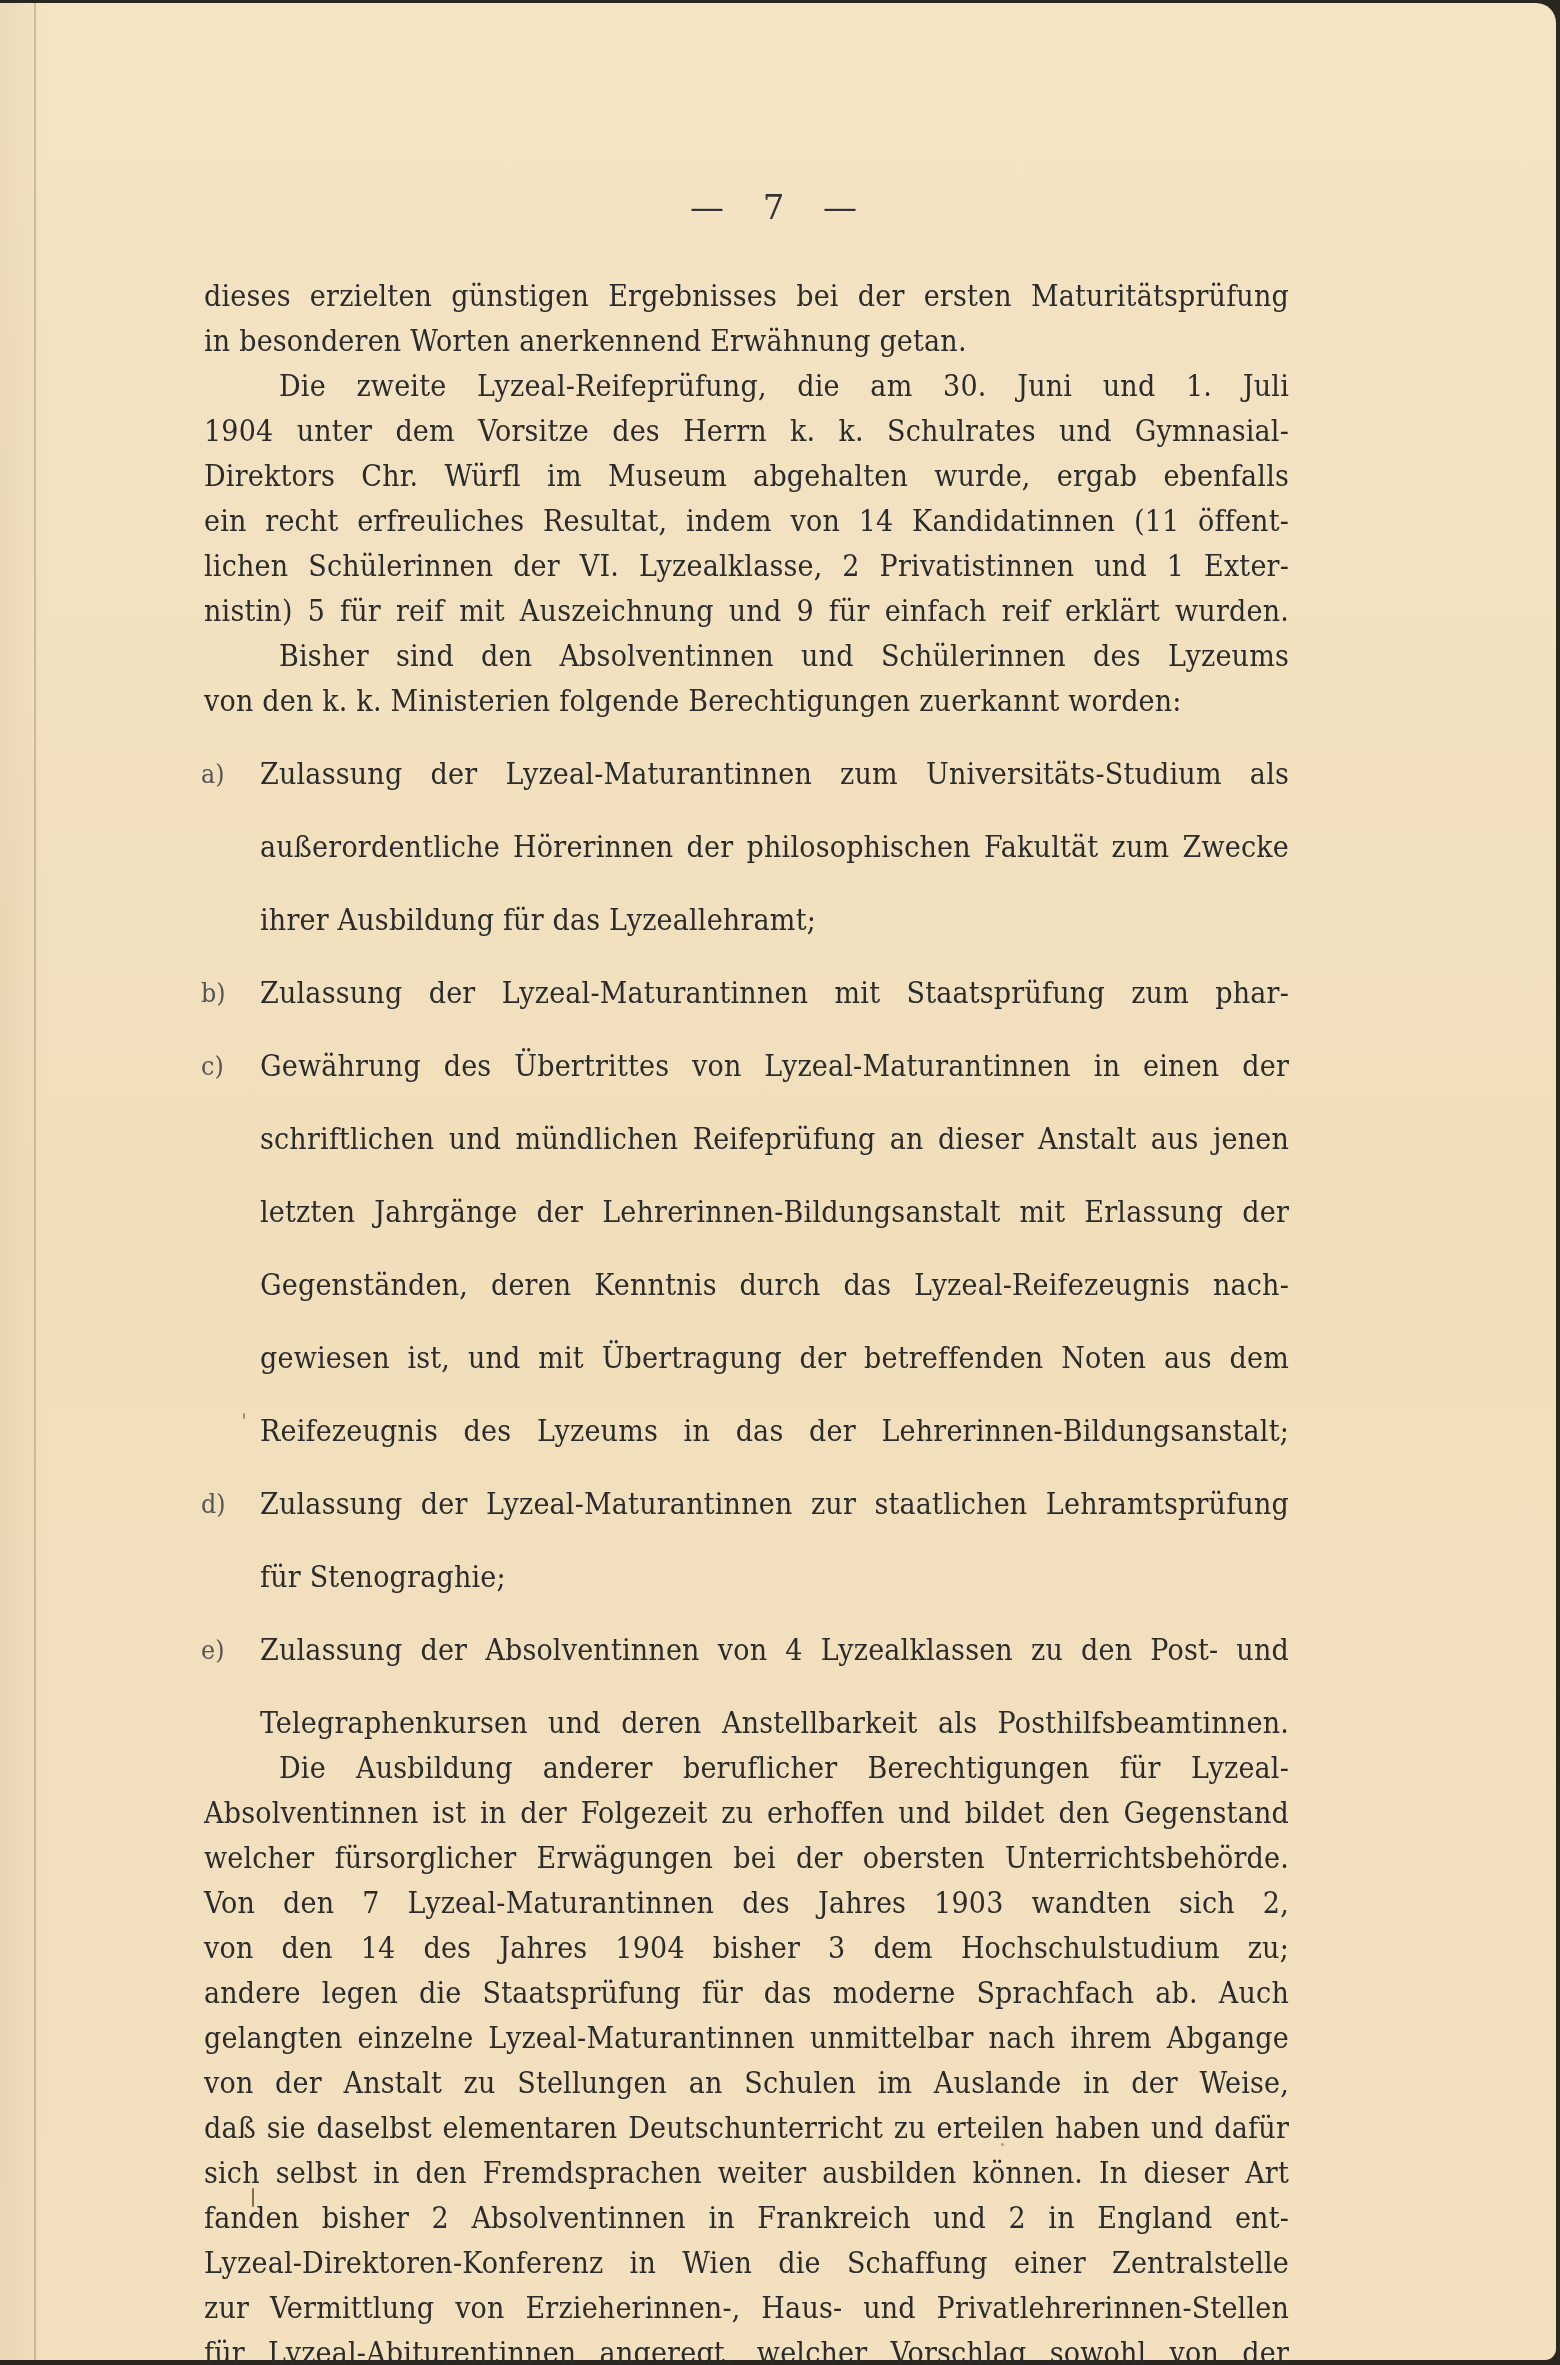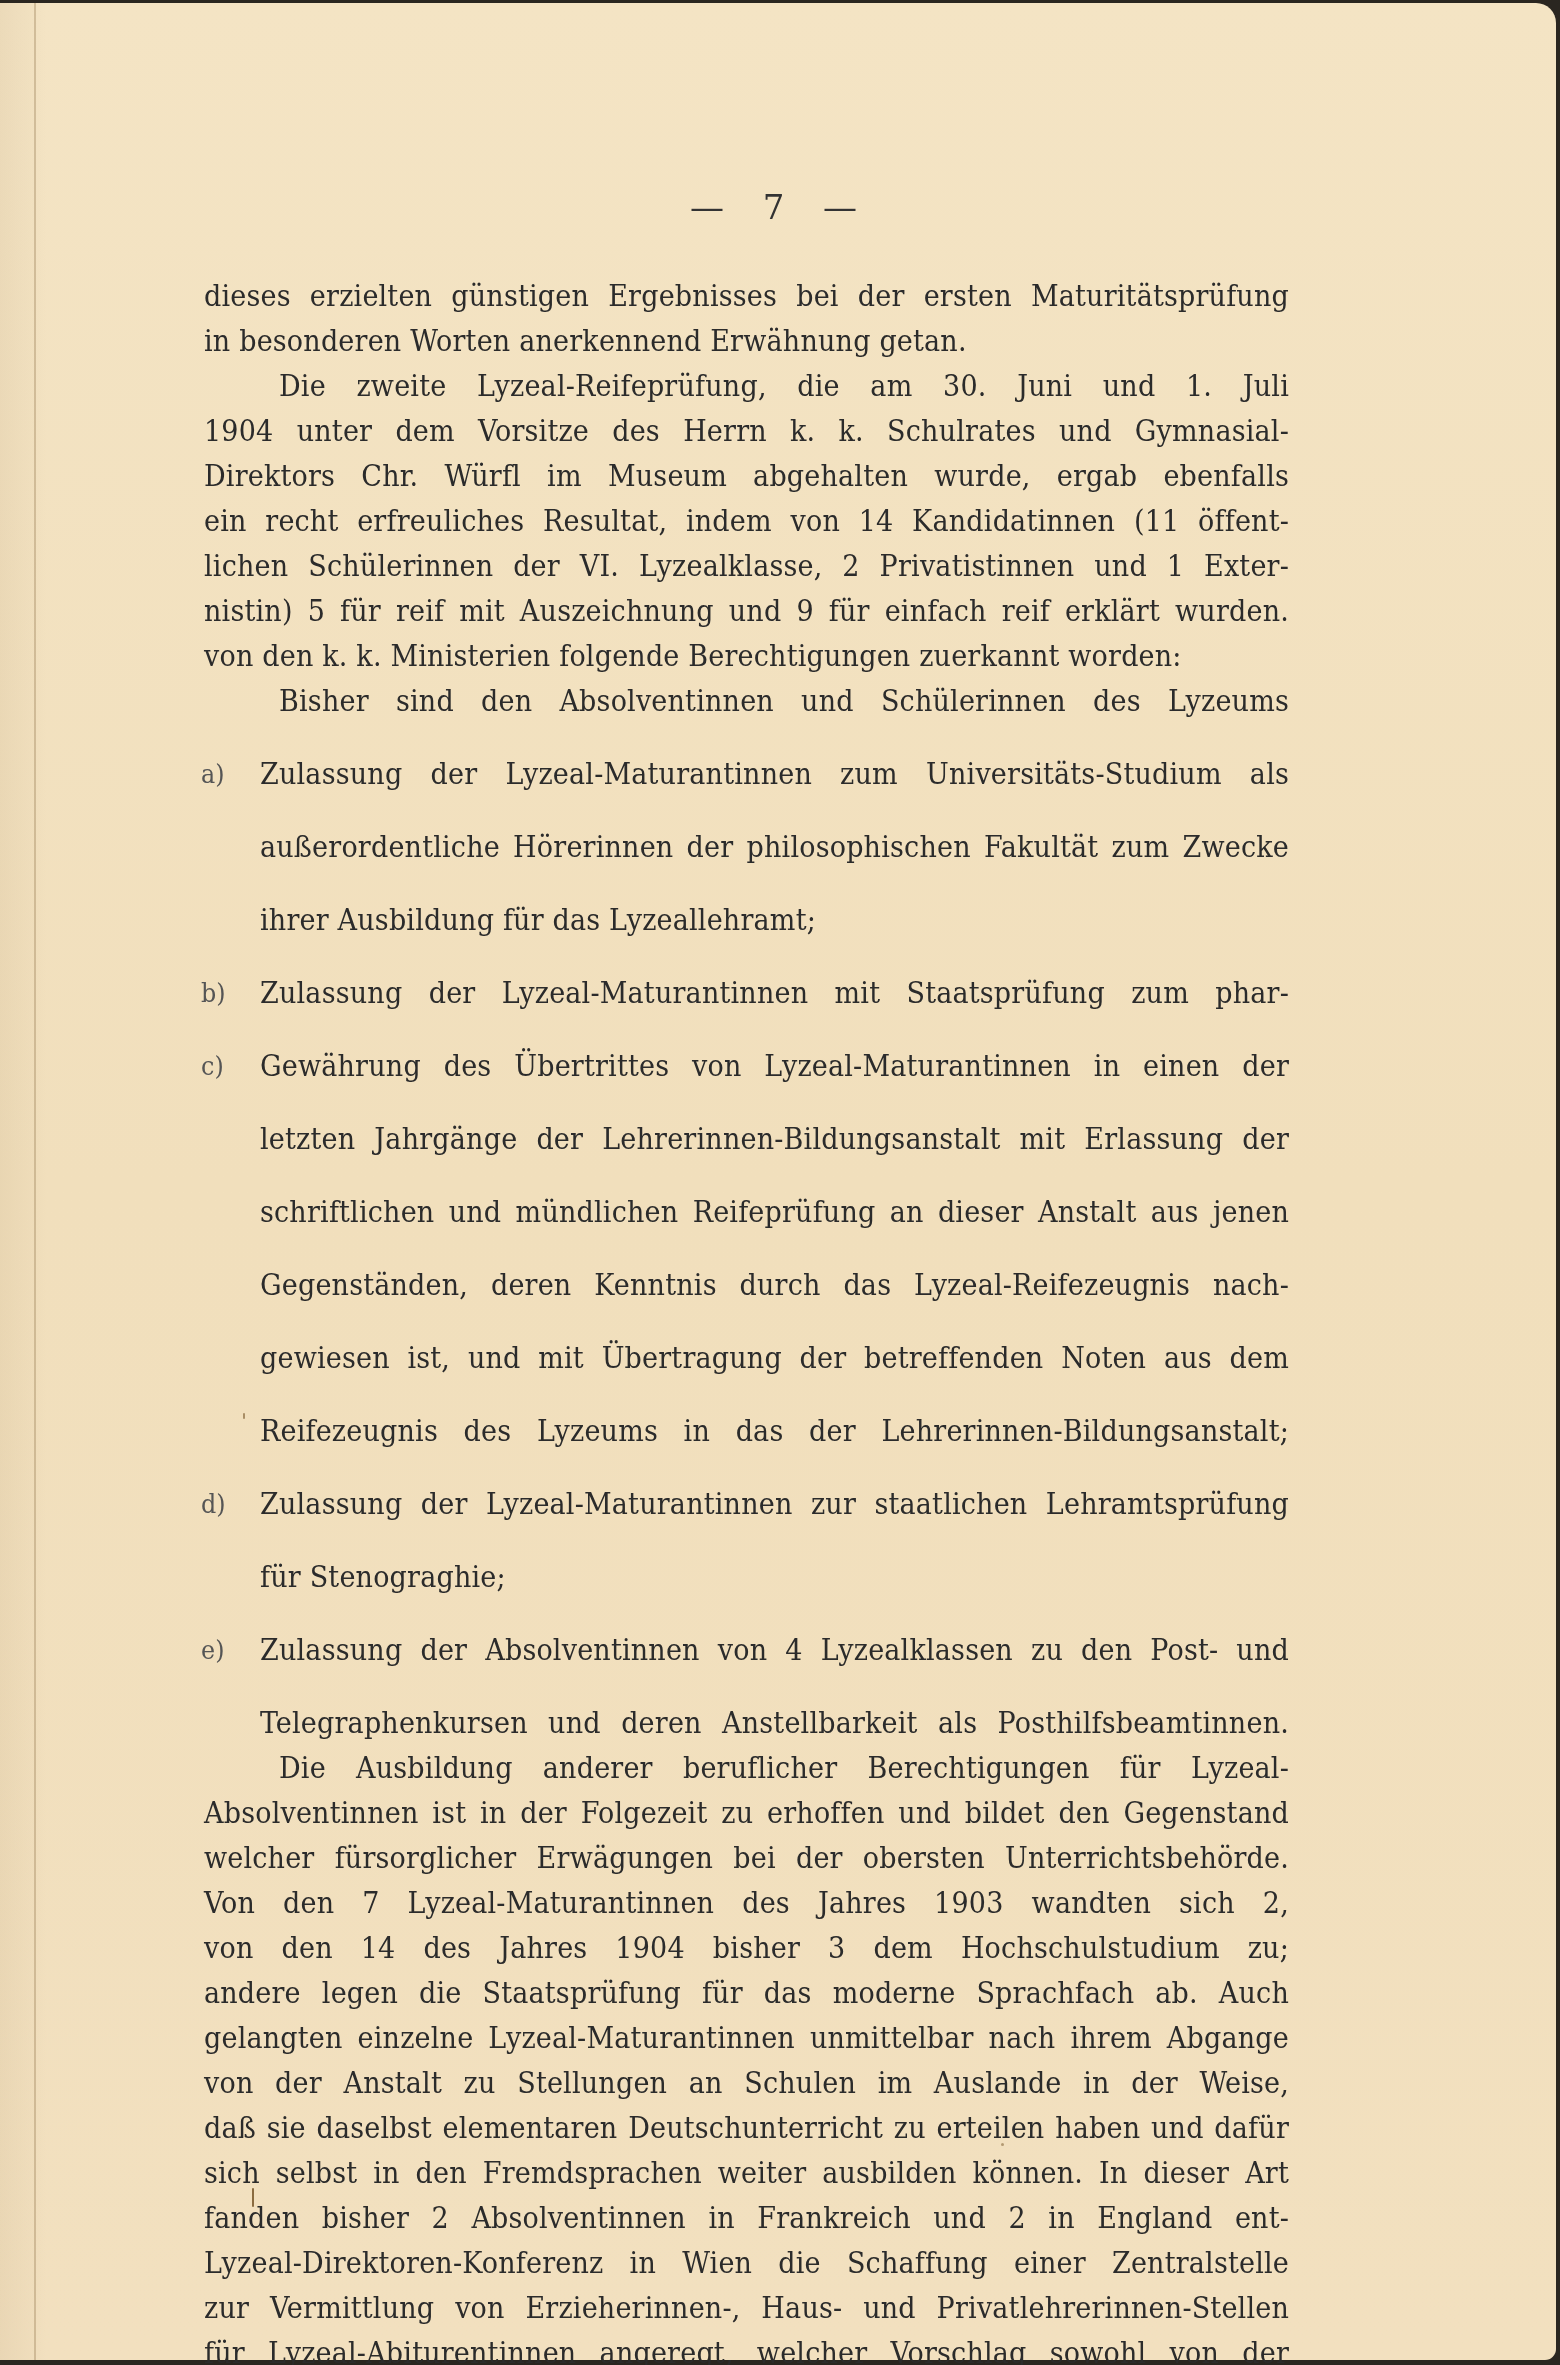--- a/index.html
+++ b/index.html
@@ -66,22 +66,22 @@
     <div>
       <div class="line indent">Die zweite Lyzeal-Reifeprüfung, die am 30. Juni und 1. Juli</div>
       <div class="line">1904 unter dem Vorsitze des Herrn k. k. Schulrates und Gymnasial-</div>
       <div class="line">Direktors Chr. Würfl im Museum abgehalten wurde, ergab ebenfalls</div>
       <div class="line">ein recht erfreuliches Resultat, indem von 14 Kandidatinnen (11 öffent-</div>
       <div class="line">lichen Schülerinnen der VI. Lyzealklasse, 2 Privatistinnen und 1 Exter-</div>
       <div class="line">nistin) 5 für reif mit Auszeichnung und 9 für einfach reif erklärt wurden.</div>
     </div>
 
     <div>
+      <div class="line indent">Bisher sind den Absolventinnen und Schülerinnen des Lyzeums</div>
       <div class="line last">von den k. k. Ministerien folgende Berechtigungen zuerkannt worden:</div>
-      <div class="line indent">Bisher sind den Absolventinnen und Schülerinnen des Lyzeums</div>
     </div>
 
     <div>
       <div class="line item-line">
         <span class="item-label">a)</span>
         <div class="item-text">
             <span class="item-body">Zulassung der Lyzeal-Maturantinnen zum Universitäts-Studium als</span>
           </div>
       </div>
       <div class="line item-line">
@@ -107,26 +107,26 @@
 
     <div>
       <div class="line item-line">
         <span class="item-label">c)</span>
         <div class="item-text">
             <span class="item-body">Gewährung des Übertrittes von Lyzeal-Maturantinnen in einen der</span>
           </div>
       </div>
       <div class="line item-line">
           <div class="item-text">
-            <span class="item-body">letzten Jahrgänge der Lehrerinnen-Bildungsanstalt mit Erlassung der</span>
+            <span class="item-body">schriftlichen und mündlichen Reifeprüfung an dieser Anstalt aus jenen</span>
           </div>
         </div>
       <div class="line item-line">
           <div class="item-text">
-            <span class="item-body">schriftlichen und mündlichen Reifeprüfung an dieser Anstalt aus jenen</span>
+            <span class="item-body">letzten Jahrgänge der Lehrerinnen-Bildungsanstalt mit Erlassung der</span>
           </div>
         </div>
       <div class="line item-line">
           <div class="item-text">
             <span class="item-body">Gegenständen, deren Kenntnis durch das Lyzeal-Reifezeugnis nach-</span>
           </div>
         </div>
       <div class="line item-line">
           <div class="item-text">
             <span class="item-body">gewiesen ist, und mit Übertragung der betreffenden Noten aus dem</span>

